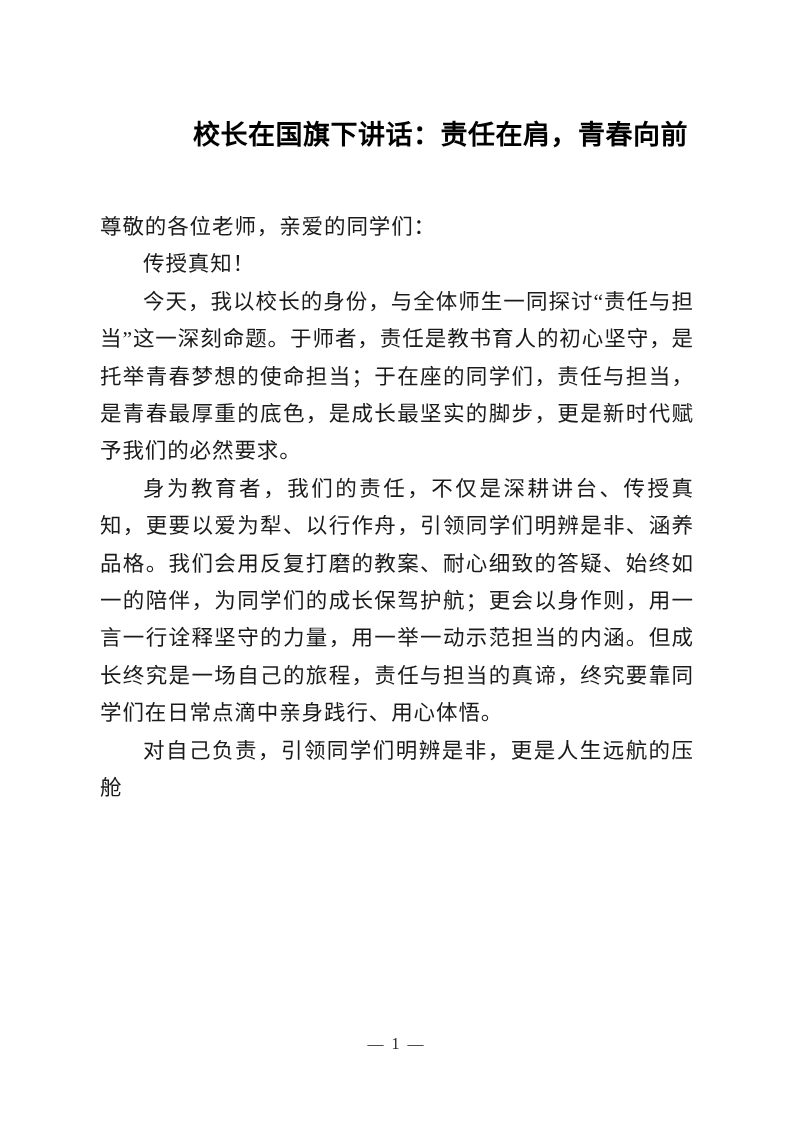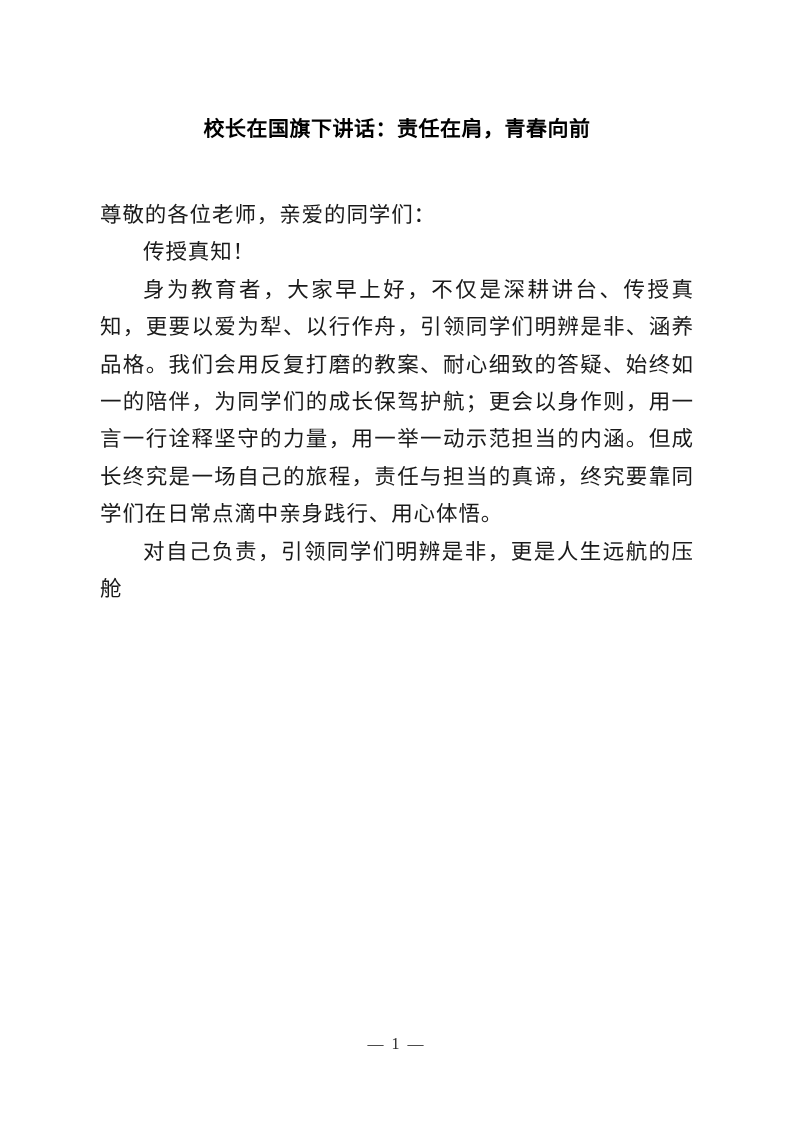--- a/index.html
+++ b/index.html
@@ -22,29 +22,29 @@
     overflow: hidden;
     box-sizing: border-box;
   }
   .content {
     position: absolute;
     left: 100px;
     top: 0;
     width: 594px;
   }
   .doc-title {
-    margin: 0;
+    margin: 6px;
     padding: 0;
     font-family: "Liberation Sans", "DejaVu Sans", sans-serif;
     font-weight: 700;
-    font-size: 21px;
+    font-size: 27px;
     line-height: 40px;
     letter-spacing: 0.5px;
     color: #000000;
-    text-align: center;
+    text-align: right;
     white-space: nowrap;
   }
   .title-block {
     padding-top: 109px;
   }
   .body-block {
     padding-top: 48px;
   }
   p.para {
     margin: 0;
@@ -86,21 +86,22 @@
 
   <div class="content">
 
     <div class="title-block">
       <h1 class="doc-title">校长在国旗下讲话：责任在肩，青春向前</h1>
     </div>
 
     <div class="body-block">
       <p class="para noindent">尊敬的各位老师，亲爱的同学们：</p>
       <p class="para indent">传授真知！</p>
-      <p class="para indent">身为教育者，大家早上好，不仅是深耕讲台、传授真知，更要以爱为犁、以行作舟，引领同学们明辨是非、涵养品格。我们会用反复打磨的教案、耐心细致的答疑、始终如一的陪伴，为同学们的成长保驾护航；更会以身作则，用一言一行诠释坚守的力量，用一举一动示范担当的内涵。但成长终究是一场自己的旅程，责任与担当的真谛，终究要靠同学们在日常点滴中亲身践行、用心体悟。</p>
+      <p class="para indent">今天，我以校长的身份，与全体师生一同探讨“责任与担当”这一深刻命题。于师者，责任是教书育人的初心坚守，是托举青春梦想的使命担当；于在座的同学们，责任与担当，是青春最厚重的底色，是成长最坚实的脚步，更是新时代赋予我们的必然要求。</p>
+      <p class="para indent">身为教育者，我们的责任，不仅是深耕讲台、传授真知，更要以爱为犁、以行作舟，引领同学们明辨是非、涵养品格。我们会用反复打磨的教案、耐心细致的答疑、始终如一的陪伴，为同学们的成长保驾护航；更会以身作则，用一言一行诠释坚守的力量，用一举一动示范担当的内涵。但成长终究是一场自己的旅程，责任与担当的真谛，终究要靠同学们在日常点滴中亲身践行、用心体悟。</p>
       <p class="para indent">对自己负责，引领同学们明辨是非，更是人生远航的压舱</p>
     </div>
 
   </div>
 
   <div class="page-number">— 1 —</div>
 
 </div>
 
 </body></html>

